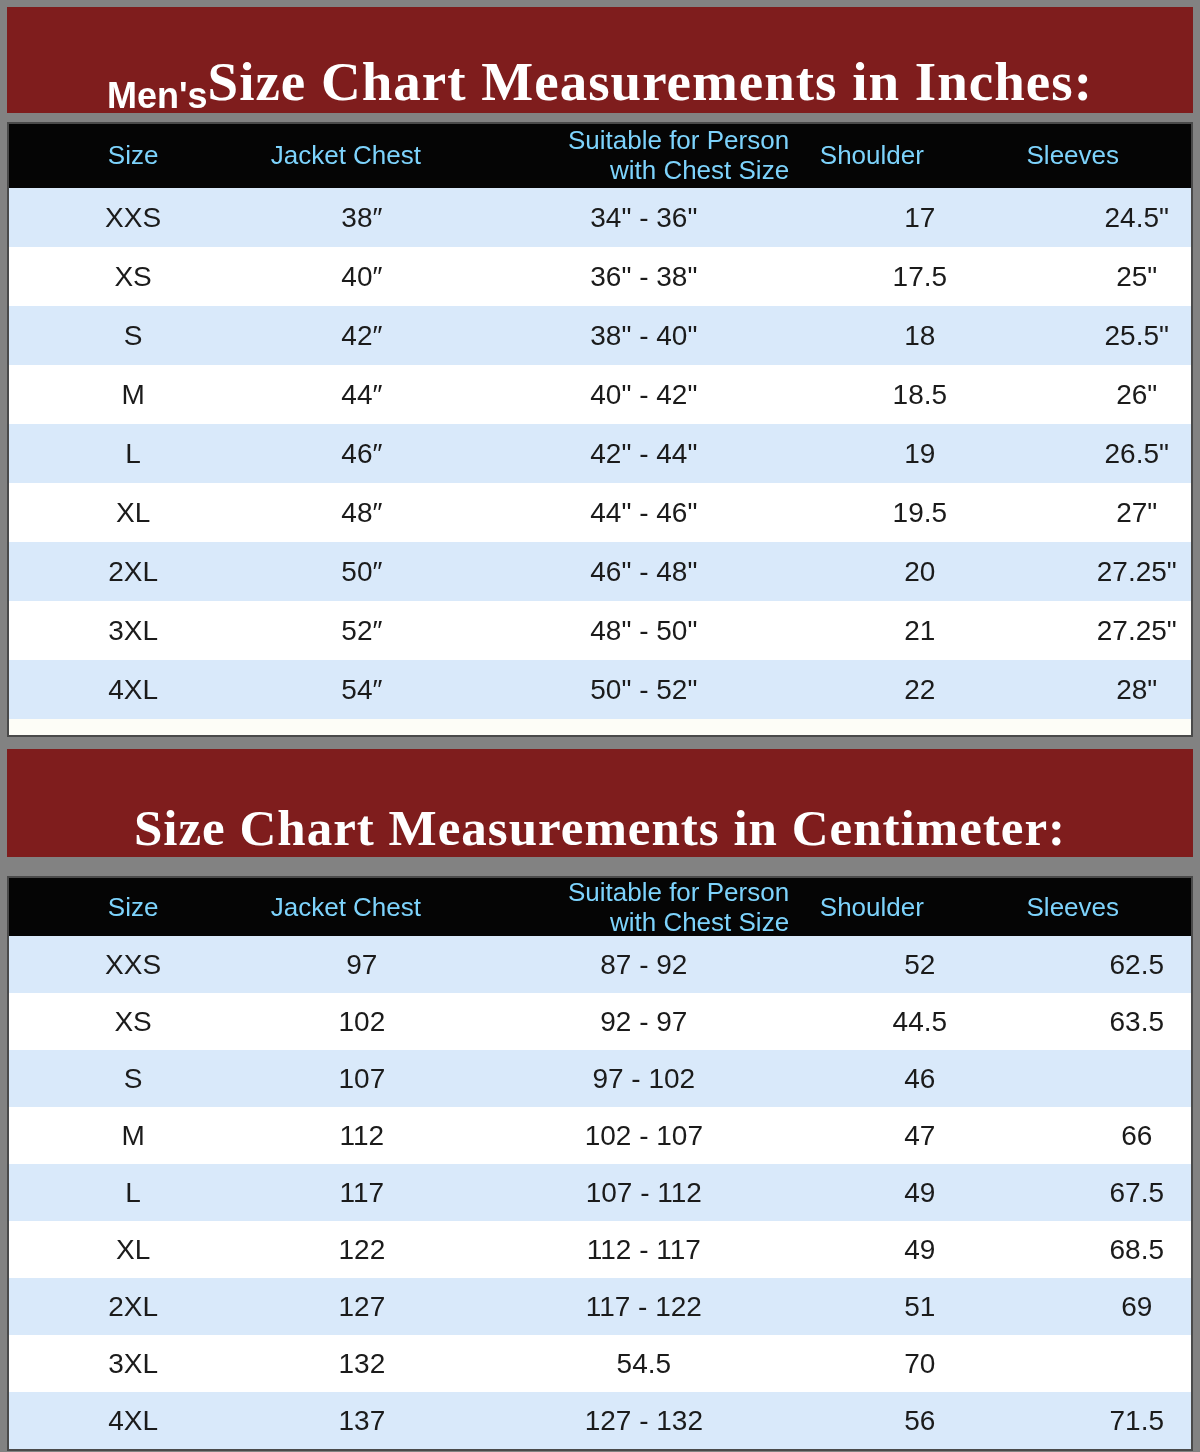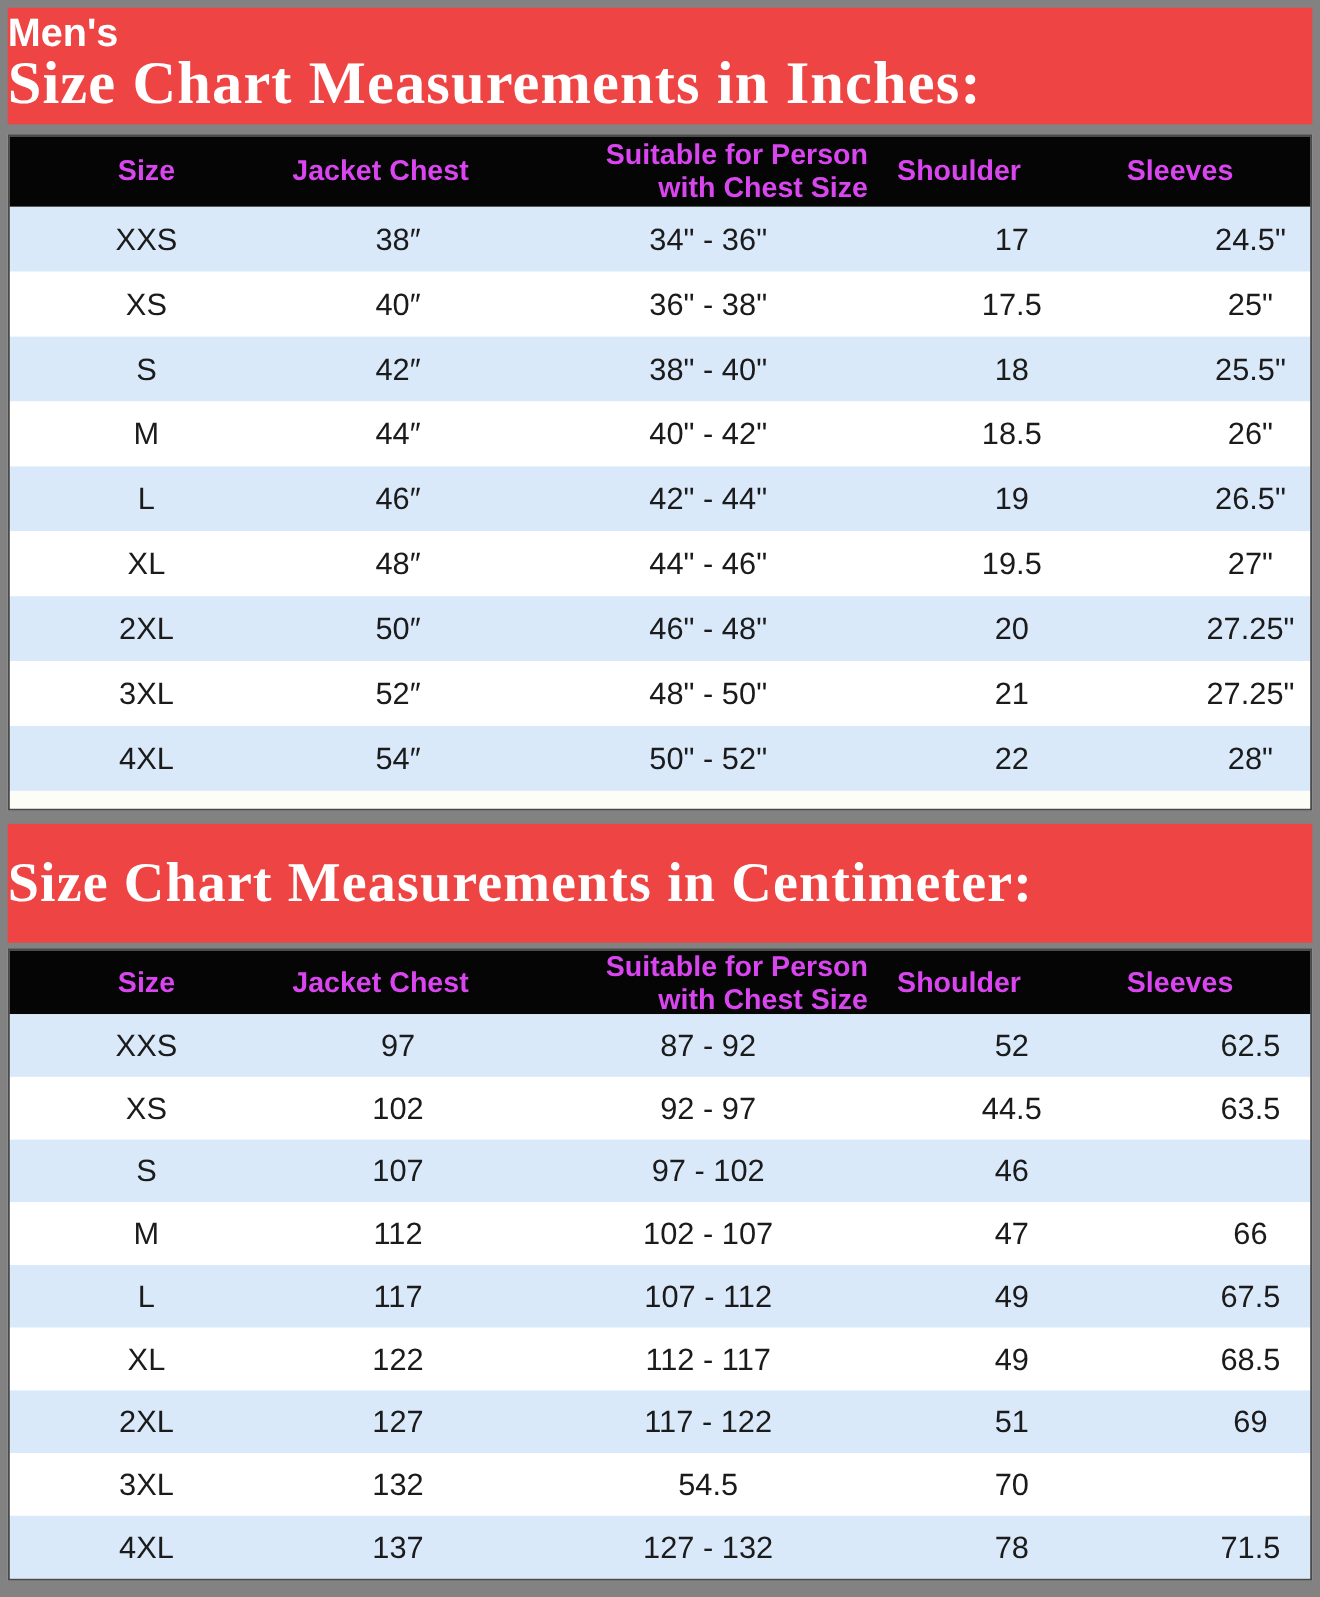--- a/index.html
+++ b/index.html
@@ -10,29 +10,28 @@
   }
   .frame {
     box-sizing: border-box;
     width: 1200px; height: 1452px;
     background: #828282;
     padding: 7px;
     display: flex;
     flex-direction: column;
   }
   .banner {
-    background: #ef4444;
+    background: #7f1d1d;
     display: flex;
-    flex-direction: column;
-    align-items: flex-start;
+    align-items: flex-end;
     justify-content: center;
     flex: 0 0 auto;
   }
   .banner-inches { height: 106px; margin-bottom: 9px; }
-  .banner-cm { height: 108px; margin-bottom: 5px; }
+  .banner-cm { height: 108px; margin-bottom: 19px; }
   .pre-title {
     color: #ffffff;
     font-family: "Liberation Sans", sans-serif;
     font-weight: bold;
     font-size: 36px;
     line-height: 0.95;
   }
   .banner-title {
     color: #ffffff;
     font-family: "Liberation Serif", serif;
@@ -46,26 +45,25 @@
     border: 2px solid #4a4a4a;
     background: #ffffff;
     flex: 0 0 auto;
     display: flex;
     flex-direction: column;
   }
   .table-inches { margin-bottom: 12px; }
 
   .thead {
     background: #050505;
-    color: #d946ef;
+    color: #7dd3fc;
     display: grid;
     grid-template-columns: 21% 15% 30% 14% 20%;
     align-items: center;
     flex: 0 0 auto;
-    font-weight: bold;
   }
   .table-inches .thead { height: 64px; }
   .table-cm .thead { height: 58px; }
   .hcell {
     text-align: center;
     font-size: 26px;
     line-height: 1.15;
   }
   .hcell.multiline { white-space: pre-line; text-align: right; }
 
@@ -242,19 +240,19 @@
         <div class="trow">
           <div class="tcell">3XL</div>
           <div class="tcell">132</div>
           <div class="tcell">54.5</div>
           <div class="tcell">70</div>
         </div>
         <div class="trow alt">
           <div class="tcell">4XL</div>
           <div class="tcell">137</div>
           <div class="tcell">127 - 132</div>
-          <div class="tcell">78</div>
+          <div class="tcell">56</div>
           <div class="tcell">71.5</div>
         </div>
       </div>
   </section>
 
 </div>
 
 </body></html>

